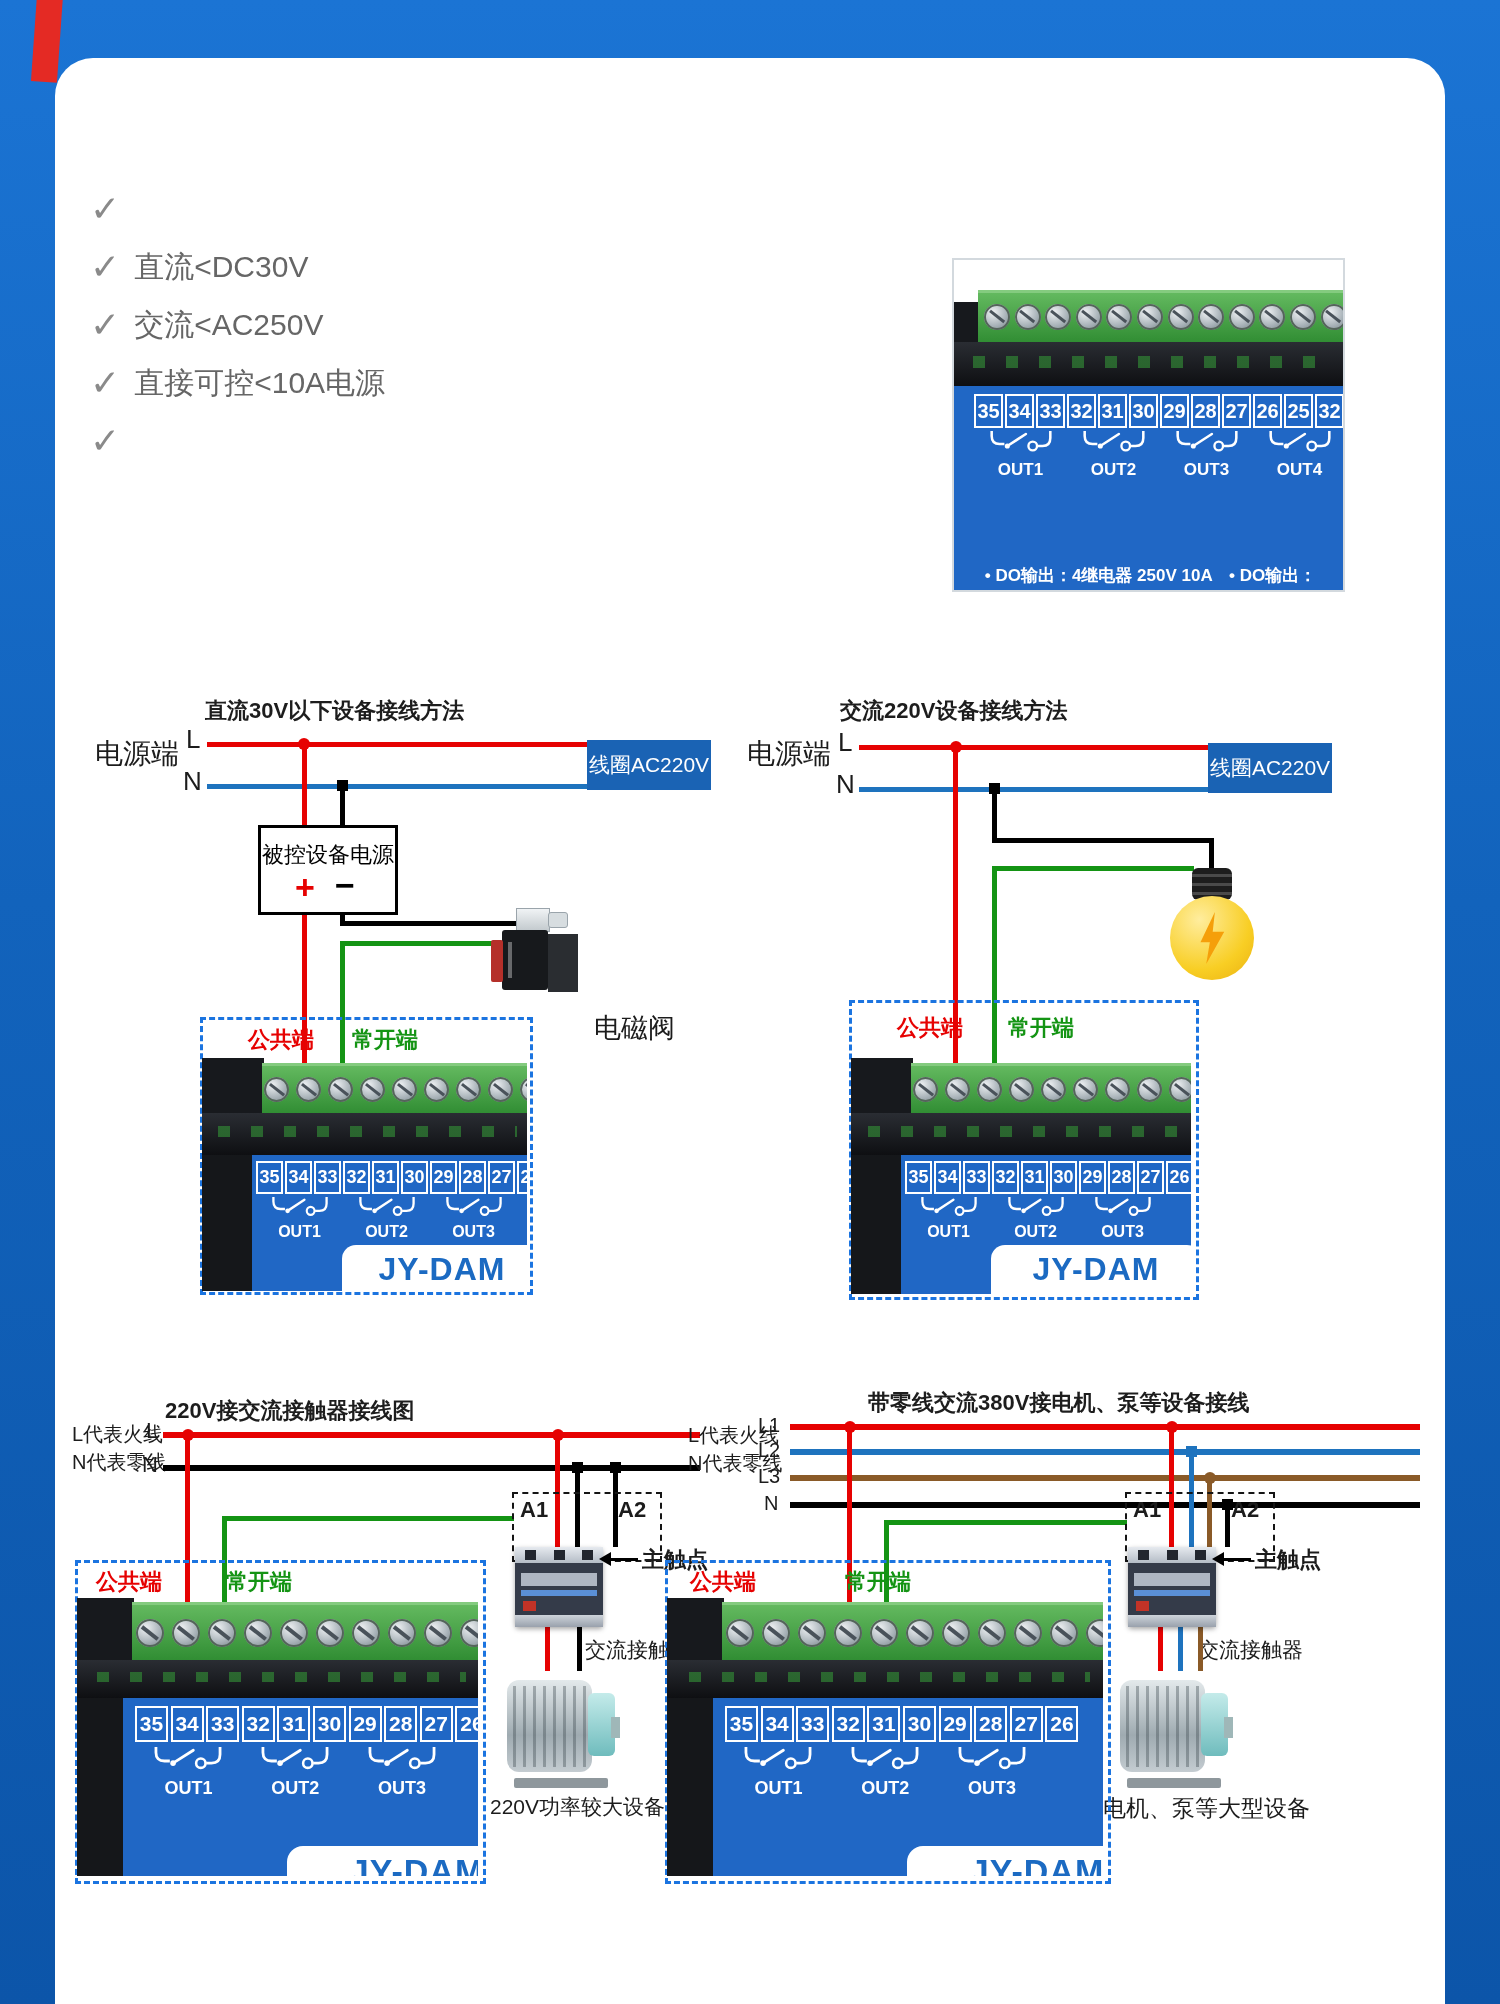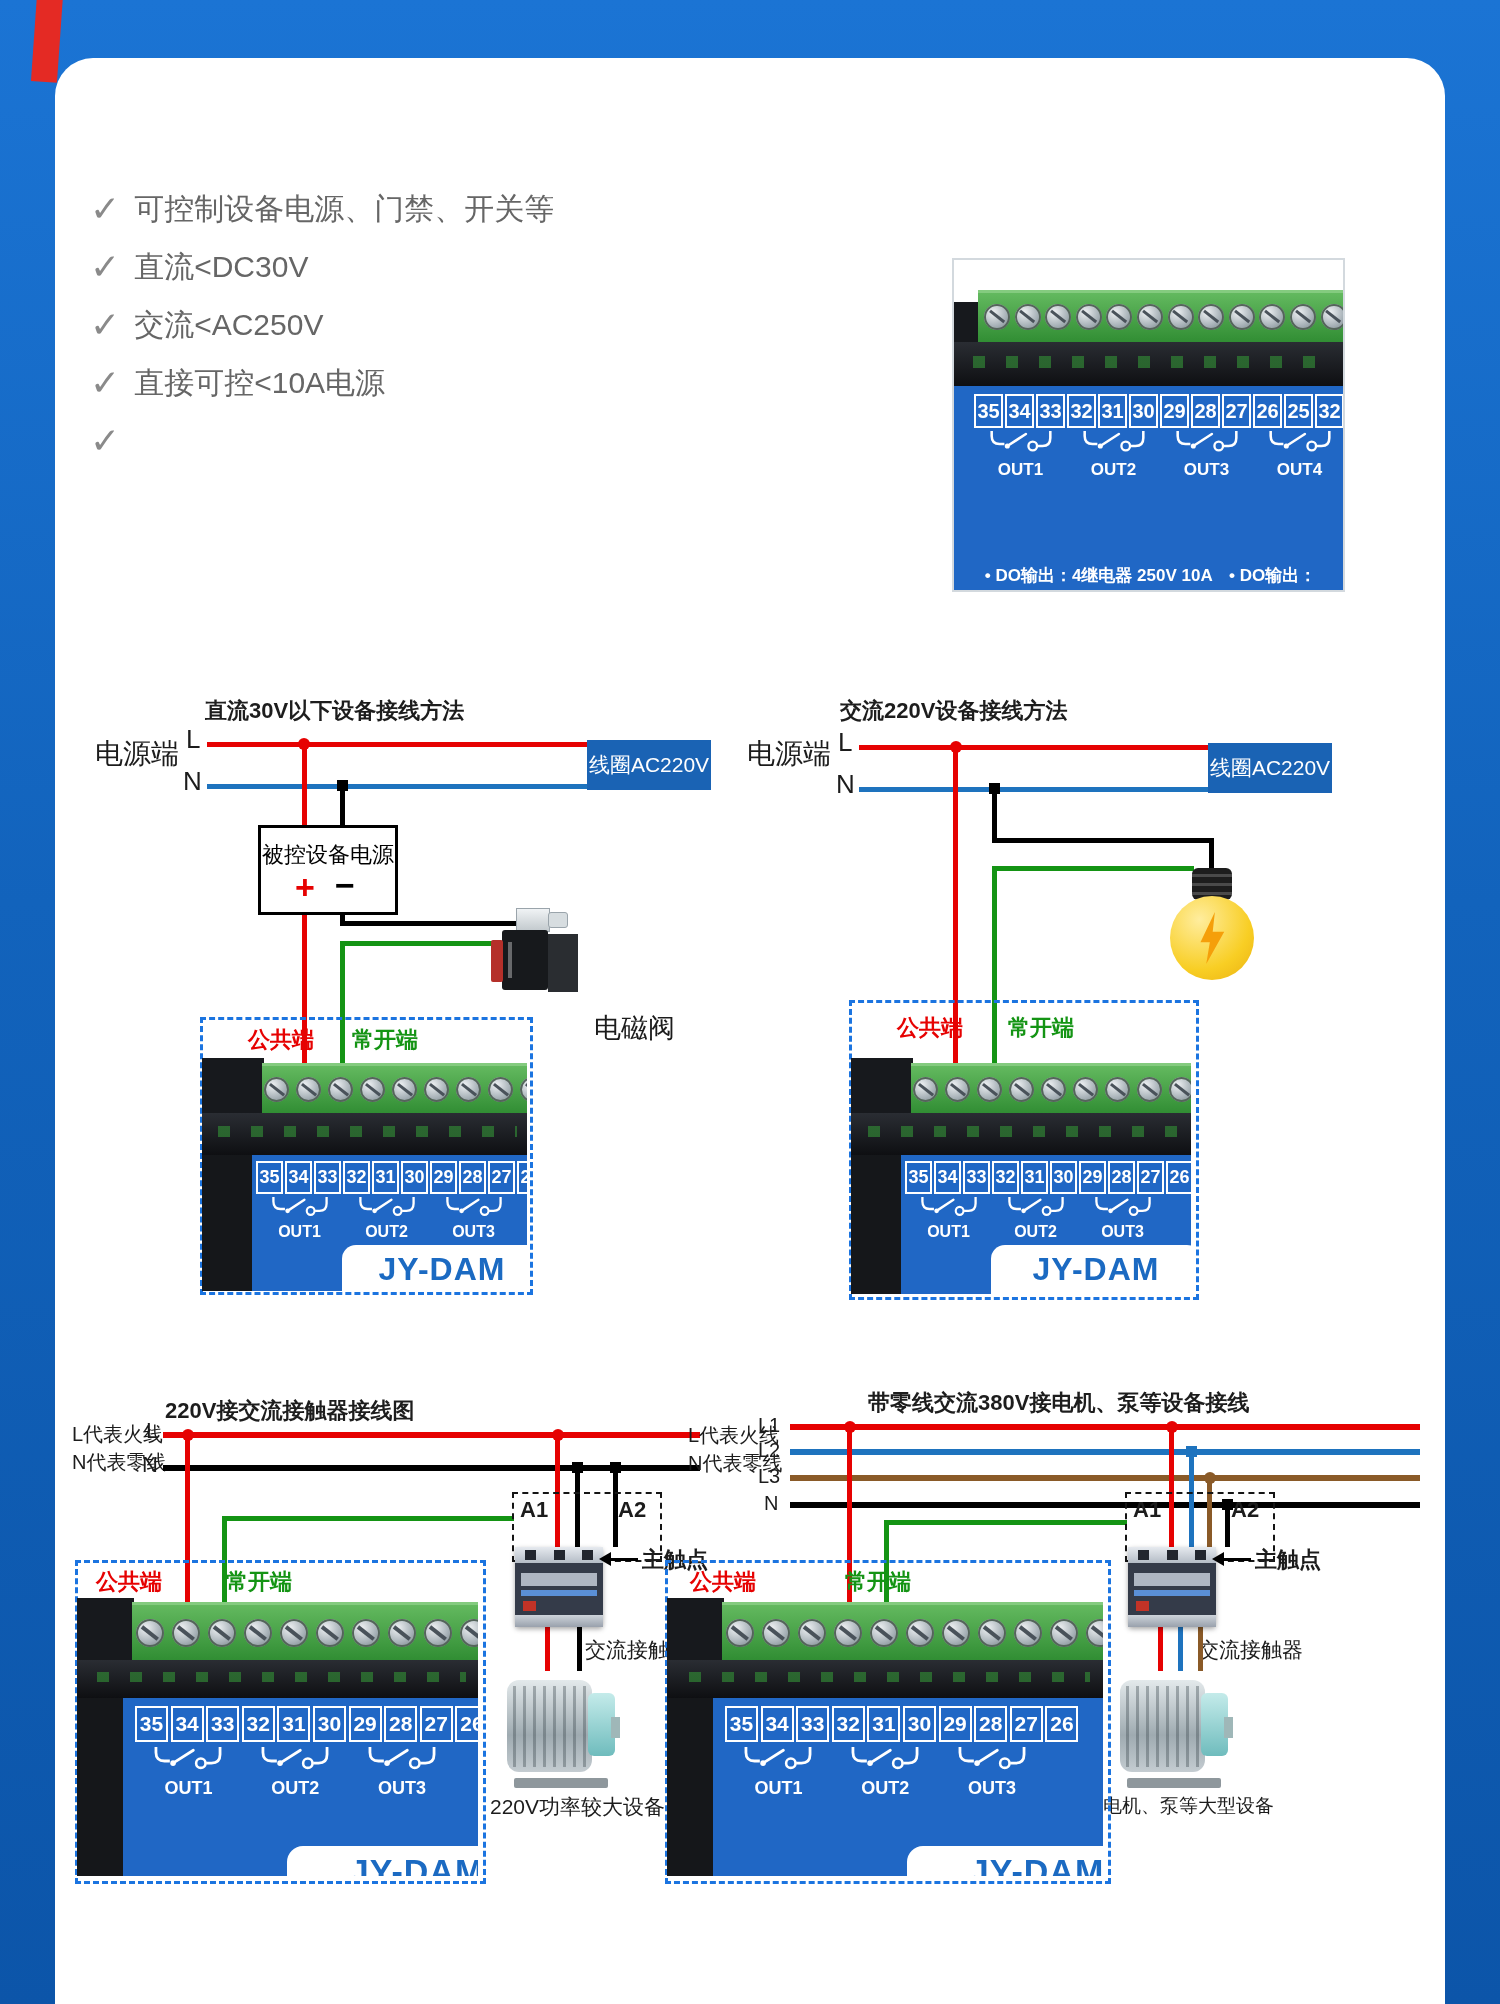--- a/index.html
+++ b/index.html
@@ -79,21 +79,20 @@
 </head>
 <body>
 
 <div class="page">
   <div class="corner-red"></div>
   <div class="card"></div>
 
   <div class="features">
       <div class="feat">
         <span class="check">✓</span>
-        <span class="ftext">可控制设备电源、门禁、开关等</span>
       </div>
       <div class="feat">
         <span class="check">✓</span>
         <span class="ftext">直流&lt;DC30V</span>
       </div>
       <div class="feat">
         <span class="check">✓</span>
         <span class="ftext">交流&lt;AC250V</span>
       </div>
       <div class="feat">
@@ -480,21 +479,21 @@
   <div class="w wr" style="left:1158px;top:1627px;width:5px;height:44px;"></div>
   <div class="w wb" style="left:1178px;top:1627px;width:5px;height:44px;"></div>
   <div class="w wbr" style="left:1198px;top:1627px;width:5px;height:44px;"></div>
   <div class="motor" style="left:1118px;top:1666px;width:112px;height:122px;">
     <div class="foot"></div>
       <div class="body"></div>
       <div class="fins"></div>
       <div class="cap"></div>
       <div class="hub"></div>
   </div>
-  <div class="lab" style="left:1103px;top:1793px;font-size:19px;">电机、泵等大型设备</div>
+  <div class="lab" style="left:1103px;top:1793px;font-size:23px;">电机、泵等大型设备</div>
   <div class="dashed-blue" style="left:665px;top:1560px;width:440px;height:318px;"></div>
   <div class="lab red" style="left:690px;top:1567px;font-size:22px;">公共端</div>
   <div class="lab green" style="left:845px;top:1567px;font-size:22px;">常开端</div>
   <div class="module" style="left:667px;top:1598px;width:436px;height:278px;">
     <div class="m-chassis" style="left:0;top:0;width:57px;height:62px;"></div>
     <div class="m-strip" style="left:55px;top:4px;width:381px;height:58px;">
         <div class="screw" style="left: 4px; top: 14px; width: 28px; height: 28px;"></div>
         <div class="screw" style="left: 40px; top: 14px; width: 28px; height: 28px;"></div>
         <div class="screw" style="left: 76px; top: 14px; width: 28px; height: 28px;"></div>
         <div class="screw" style="left: 112px; top: 14px; width: 28px; height: 28px;"></div>

